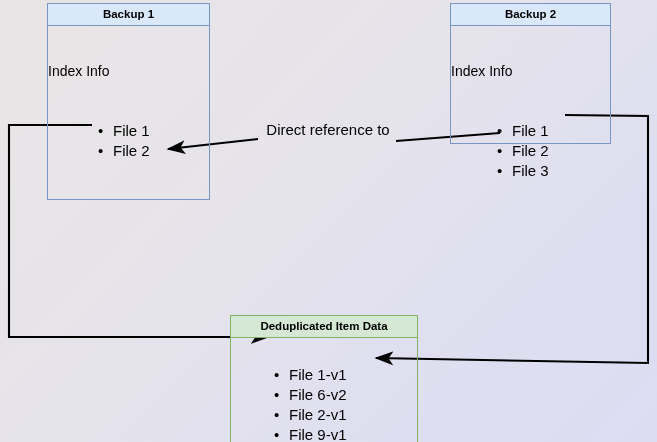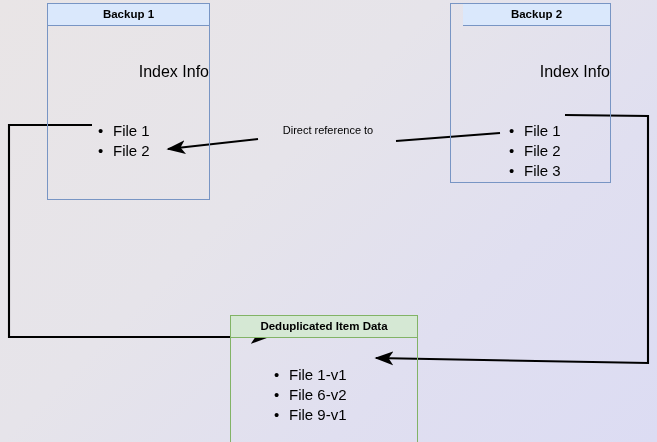--- a/index.html
+++ b/index.html
@@ -53,22 +53,22 @@
     border-bottom: 1.6px solid #82b366;
   }
   .box-body {
     position: relative;
     height: calc(100% - 22px);
   }
   .index-label {
     position: absolute;
     left: 0;
     right: 0;
-    text-align: right;
-    font-size: 16px;
+    text-align: left;
+    font-size: 14px;
     color: #000;
   }
   ul.file-list {
     position: absolute;
     margin: 0;
     padding: 0;
     list-style: none;
     font-size: 15px;
     color: #000;
   }
@@ -83,21 +83,21 @@
     position: absolute;
     left: 0;
     top: 0;
     font-size: 15px;
     line-height: 20px;
   }
   
   .edge-label {
     position: absolute;
     text-align: center;
-    font-size: 11px;
+    font-size: 15px;
     line-height: 16px;
     color: #000;
     white-space: nowrap;
   }
 </style>
 </head>
 <body>
 
 <div id="canvas">
 
@@ -121,38 +121,39 @@
     <div class="box-header header-blue">Backup 1</div>
     <div class="box-body">
       <div class="index-label" style="top:37px;">Index Info</div>
       <ul class="file-list" style="left:50px; top:95px;">
         <li>File 1</li>
         <li>File 2</li>
       </ul>
     </div>
   </div>
 
-  <div class="box box-blue" style="left:450px; top:3px; width:161px; height:180px;padding-left:12px;">
+  <div class="box box-blue" style="left:450px; top:3px; width:161px; height:141px;">
     <div class="box-header header-blue">Backup 2</div>
     <div class="box-body">
       <div class="index-label" style="top:37px;">Index Info</div>
       <ul class="file-list" style="left:46px; top:95px;">
         <li>File 1</li>
         <li>File 2</li>
         <li>File 3</li>
       </ul>
     </div>
   </div>
 
   <div class="box box-green" style="left:230px; top:279px; width:188px; height:159px;margin-top:36px;">
     <div class="box-header header-green">Deduplicated Item Data</div>
     <div class="box-body">
       <ul class="file-list" style="left:43px; top:27px;">
         <li>File 1-v1</li>
         <li>File 6-v2</li>
+        <li>File 2-v1</li>
         <li>File 9-v1</li>
       </ul>
     </div>
   </div>
 
   <div class="edge-label" style="left:248px; top:122px; width:160px;">
     <div>Direct reference to</div>
   </div>
 
 </div>

